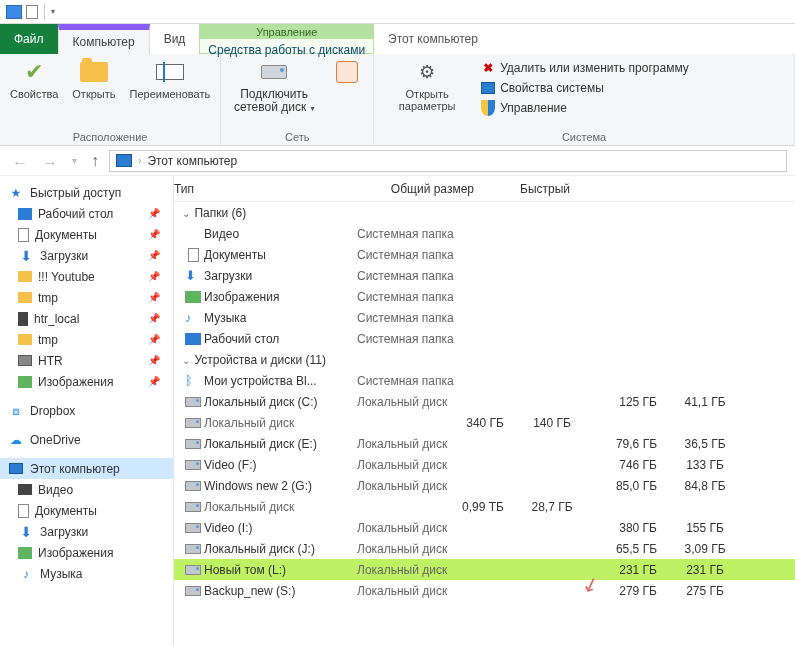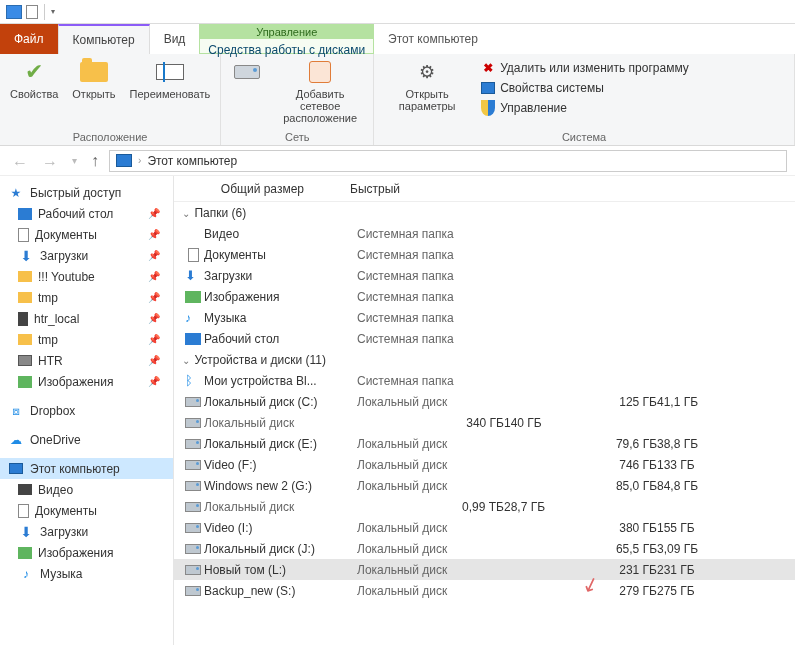--- a/index.html
+++ b/index.html
@@ -7,21 +7,21 @@
 
 .titlebar{height:24px;display:flex;align-items:center;background:#fff;border-bottom:1px solid #dcdcdc}
 .titlebar .qat{display:flex;align-items:center;gap:4px;padding:0 6px}
 .titlebar .qat .mon{width:16px;height:14px;background:#3a8be6;display:inline-block;border:1px solid #2b6cb0}
 .titlebar .qat .doc{width:12px;height:14px;background:#fff;border:1px solid #888;display:inline-block}
 .titlebar .qat .sep{width:1px;height:16px;background:#ccc;display:inline-block;margin:0 2px}
 .titlebar .qat .dd{color:#666;font-size:8px}
 
 .tabs{height:30px;display:flex;align-items:stretch;background:#fff}
 .tab{padding:0 14px;display:flex;align-items:center;color:#444;cursor:default}
-.tab-file{background:#c2410c;color:#fff}
+.tab-file{background:#15803d;color:#fff}
 .tab-active{border-bottom:none}
 .tab-contextgroup{display:flex;flex-direction:column;border:1px solid #b5e2a1;background:#f6fcf2}
 .tab-contextgroup .ctxlabel{background:#b5e2a1;color:#2e6b1d;text-align:center;font-size:11px;padding:1px 8px}
 .tab-contextgroup .ctxtab{padding:4px 8px;color:#0c4a6e}
 .tab-title{padding:0 14px;display:flex;align-items:center;color:#555}
 
 .ribbon{height:92px;background:#f5f6f7;border-bottom:1px solid #d9d9d9;display:flex}
 .group{border-right:1px solid #e1e1e1;display:flex;flex-direction:column;padding:2px 6px 0 6px}
 .group-body{flex:1;display:flex;align-items:flex-start;gap:6px}
 .group-label{color:#666;font-size:11px;text-align:center;padding-bottom:2px}
@@ -80,22 +80,22 @@
 .colhdr .c3{width:130px;text-align:right}
 .colhdr .c4{width:110px;text-align:right;padding-right:14px}
 .colhdr .sort{font-size:9px;color:#888;margin-left:4px}
 .section{padding:4px 0 3px 8px;display:flex;align-items:center;gap:4px;color:#1a4e8a}
 .section .chev{color:#777;font-size:10px}
 .row{display:flex;align-items:center;height:21px;padding-left:8px}
 .row .ic{width:22px;display:flex;align-items:center;justify-content:center}
 .row .nm{width:153px;white-space:nowrap;overflow:hidden}
 .row .tp{width:170px;color:#666}
 .row .sz{width:130px;text-align:right;color:#333}
-.row .fr{width:110px;text-align:left;color:#333;padding-right:14px}
-.row.selected{background:#e5e5e5}
+.row .fr{width:110px;text-align:center;color:#333;padding-right:14px}
+.row.selected{background:#bef264}
 .row .ric{width:16px;height:12px;display:inline-block}
 .ric.down{color:#2b7cd3;font-size:13px;background:none;height:auto}
 .ric.docs{background:#fff;border:1px solid #888;width:11px;height:14px}
 .ric.img{background:#5fb55f}
 .ric.mus{color:#1f8ce6;background:none;height:auto}
 .ric.desk{background:#2b7cd3}
 .ric.bt{color:#1f8ce6;background:none;height:auto;font-size:13px}
 .ric.hdd{background:#bfc8d0;border:1px solid #888;height:10px;position:relative}
 .ric.hdd:after{content:"";position:absolute;right:1px;top:1px;width:3px;height:3px;background:#5b9bd5;border-radius:50%}
 .arrow-ann{position:absolute;color:#e06666;font-size:20px;transform:rotate(-20deg)}
@@ -107,21 +107,21 @@
   <div class="qat">
     <span class="mon"></span>
     <span class="doc"></span>
     <span class="sep"></span>
     <span class="dd">▾</span>
   </div>
 </div>
 
 <div class="tabs">
   <div class="tab tab-file">Файл</div>
-  <div class="tab tab-active" style="background:#f5f6f7;border-top:2px solid #8b5cf6;border-left:1px solid #ddd;border-right:1px solid #ddd">Компьютер</div>
+  <div class="tab tab-active" style="background:#f5f6f7;border-top:6px solid #8b5cf6;border-left:1px solid #ddd;border-right:1px solid #ddd">Компьютер</div>
   <div class="tab">Вид</div>
   <div class="tab-contextgroup">
     <div class="ctxlabel">Управление</div>
     <div class="ctxtab">Средства работы с дисками</div>
   </div>
   <div class="tab-title">Этот компьютер</div>
 </div>
 
 <div class="ribbon">
   <div class="group">
@@ -146,26 +146,26 @@
         </div>
     </div>
     <div class="group-label">Расположение</div>
   </div>
   <div class="group">
     <div class="group-body">
       <div class="big-btn">
           <div class="ico">
             <span class="ic-drive"></span>
           </div>
+          <div class="lbl"><span>Подключить сетевой диск</span><span class="dd-sm"> ▾</span></div>
         </div>
       <div class="big-btn">
           <div class="ico">
             <span class="ic-loc"></span>
           </div>
-          <div class="lbl">Добавить сетевое расположение</div>
         </div>
     </div>
     <div class="group-label">Сеть</div>
   </div>
   <div class="group" style="flex:1">
     <div class="group-body">
       <div class="big-btn">
           <div class="ico">
             <span class="ic-gears">⚙</span>
           </div>
@@ -298,20 +298,21 @@
         </div>
         <div class="side-item">
           <span class="sic mus">♪</span>
           <span>Музыка</span>
         </div>
       </div>
   </div>
 
   <div class="content" style="position:relative">
     <div class="colhdr">
+      <div class="c2">Тип</div>
       <div class="c3">Общий размер</div>
       <div class="c4">Быстрый</div>
     </div>
     <div class="section">
         <span class="chev">⌄</span>
         <span>Папки (6)</span>
       </div>
     <div id="folder-rows">
         <div class="row">
           <span class="ic">
@@ -399,21 +400,21 @@
           <span class="sz">340 ГБ</span>
           <span class="fr">140 ГБ</span>
         </div>
         <div class="row">
           <span class="ic">
             <span class="ric hdd"></span>
           </span>
           <span class="nm">Локальный диск (E:)</span>
           <span class="tp">Локальный диск</span>
           <span class="sz">79,6 ГБ</span>
-          <span class="fr">38,8 ГБ</span>
+          <span class="fr">36,5 ГБ</span>
         </div>
         <div class="row">
           <span class="ic">
             <span class="ric hdd"></span>
           </span>
           <span class="nm">Video (F:)</span>
           <span class="tp">Локальный диск</span>
           <span class="sz">746 ГБ</span>
           <span class="fr">133 ГБ</span>
         </div>

